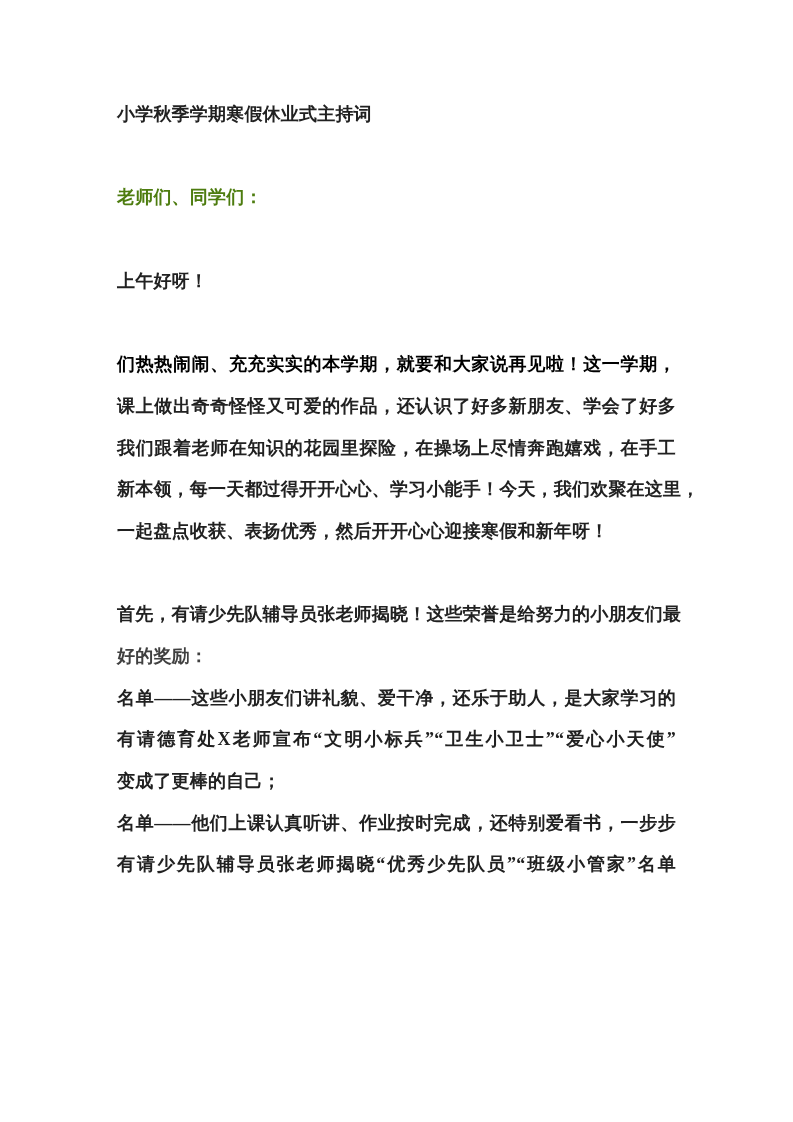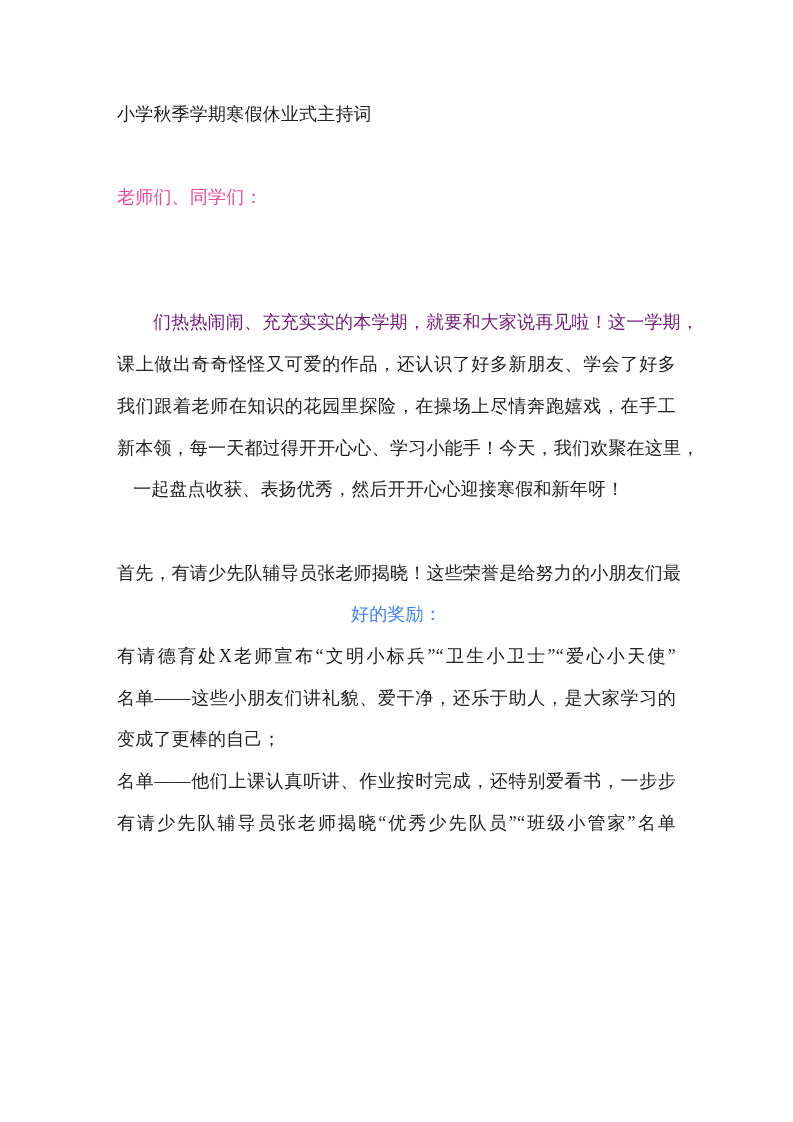--- a/index.html
+++ b/index.html
@@ -11,20 +11,21 @@
     height: 1122px;
     background: #ffffff;
     overflow: hidden;
     font-family: "Liberation Serif", "DejaVu Serif", serif;
   }
   .page {
     position: relative;
     width: 793px;
     height: 852px;
     background: #ffffff;
+    font-weight: bold;
   }
   .content {
     box-sizing: content-box;
     padding: 94px 117px 0 117px;
     width: 559px;
   }
   .line {
     height: 41.7px;
     line-height: 41.7px;
     font-size: 18px;
@@ -40,30 +41,31 @@
     text-justify: inter-character;
   }
 </style>
 </head>
 <body style="background: rgb(255, 255, 255);">
 
 <div class="page">
   <div class="content">
       <div class="line" style="color: rgb(33, 33, 33);">小学秋季学期寒假休业式主持词</div>
       <div class="line" style="color: rgb(33, 33, 33);"></div>
-      <div class="line" style="color: #ec4899;">老师们、同学们：</div>
+      <div class="line" style="color: #4d7c0f;">老师们、同学们：</div>
       <div class="line" style="color: rgb(33, 33, 33);"></div>
+      <div class="line" style="color: rgb(33, 33, 33);">上午好呀！</div>
       <div class="line" style="color: rgb(33, 33, 33);"></div>
-      <div class="line j" style="color: #701a75; margin-left: 36px;">们热热闹闹、充充实实的本学期，就要和大家说再见啦！这一学期，</div>
+      <div class="line j" style="color: #000000;">们热热闹闹、充充实实的本学期，就要和大家说再见啦！这一学期，</div>
       <div class="line j" style="color: rgb(33, 33, 33);">课上做出奇奇怪怪又可爱的作品，还认识了好多新朋友、学会了好多</div>
       <div class="line j" style="color: rgb(33, 33, 33);">我们跟着老师在知识的花园里探险，在操场上尽情奔跑嬉戏，在手工</div>
       <div class="line j" style="color: rgb(33, 33, 33);">新本领，每一天都过得开开心心、学习小能手！今天，我们欢聚在这里，</div>
-      <div class="line" style="color: rgb(33, 33, 33); margin-left: 16px;">一起盘点收获、表扬优秀，然后开开心心迎接寒假和新年呀！</div>
+      <div class="line" style="color: rgb(33, 33, 33);">一起盘点收获、表扬优秀，然后开开心心迎接寒假和新年呀！</div>
       <div class="line" style="color: rgb(33, 33, 33);"></div>
       <div class="line j" style="color: rgb(33, 33, 33);">首先，有请少先队辅导员张老师揭晓！这些荣誉是给努力的小朋友们最</div>
-      <div class="line" style="color: #3b82f6; text-align: center;">好的奖励：</div>
+      <div class="line" style="color: #404040;">好的奖励：</div>
+      <div class="line j" style="color: rgb(33, 33, 33);">名单——这些小朋友们讲礼貌、爱干净，还乐于助人，是大家学习的</div>
       <div class="line j" style="color: rgb(33, 33, 33);">有请德育处X老师宣布“文明小标兵”“卫生小卫士”“爱心小天使”</div>
-      <div class="line j" style="color: rgb(33, 33, 33);">名单——这些小朋友们讲礼貌、爱干净，还乐于助人，是大家学习的</div>
       <div class="line" style="color: rgb(33, 33, 33);">变成了更棒的自己；</div>
       <div class="line j" style="color: rgb(33, 33, 33);">名单——他们上课认真听讲、作业按时完成，还特别爱看书，一步步</div>
       <div class="line j" style="color: rgb(33, 33, 33);">有请少先队辅导员张老师揭晓“优秀少先队员”“班级小管家”名单</div>
     </div>
 </div>
 
 </body></html>

